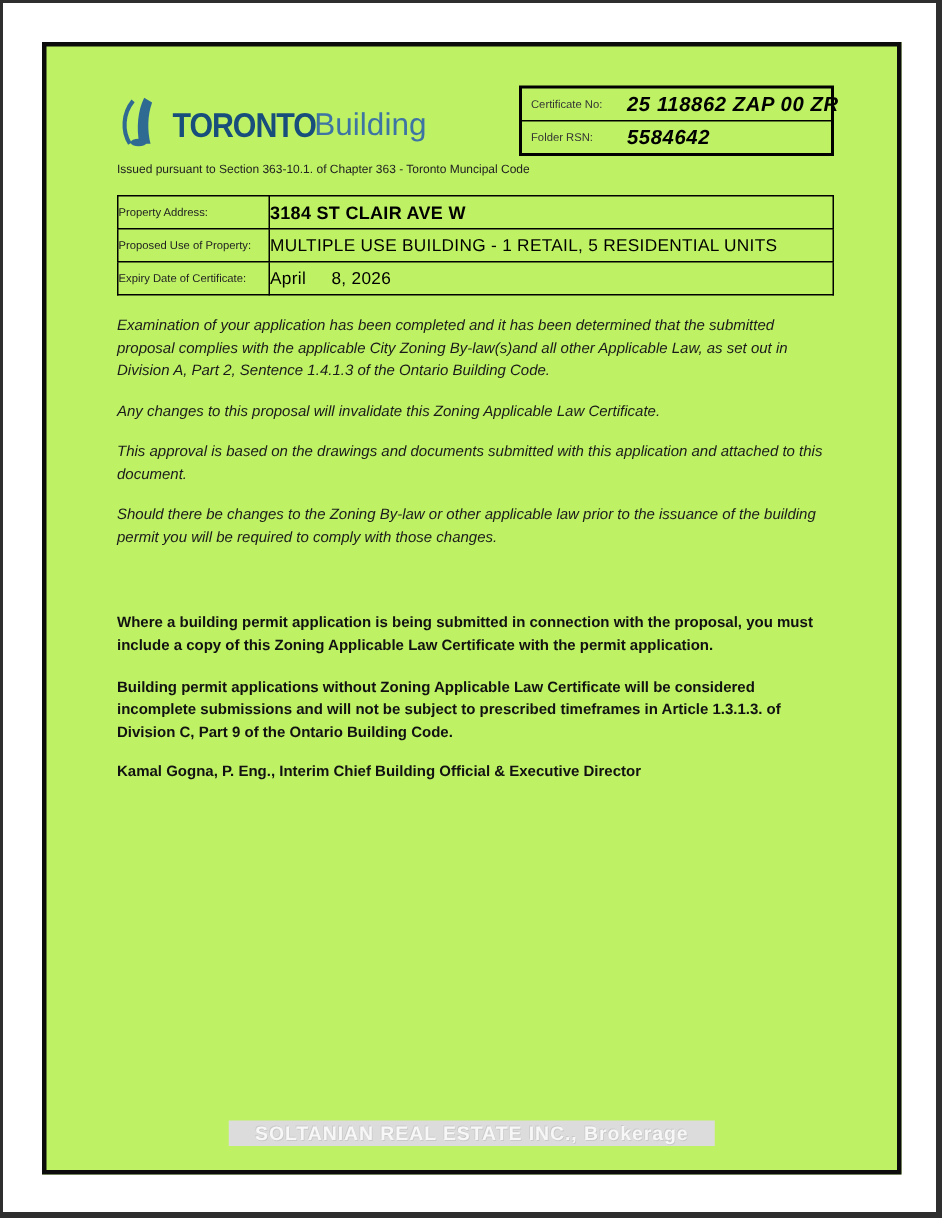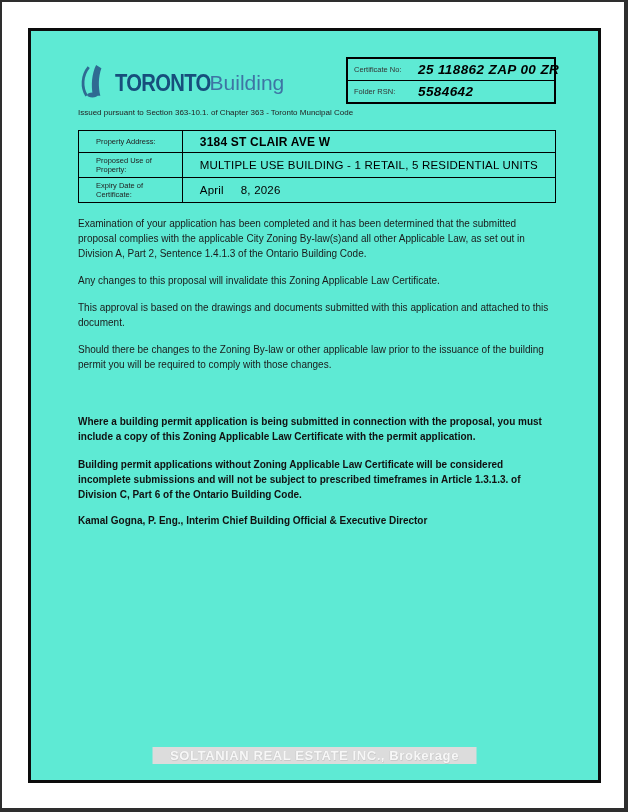--- a/index.html
+++ b/index.html
@@ -17,21 +17,21 @@
     border-style: solid;
     border-color: #2e2e2e;
     border-width: 2px 4px 4px 2px;
     background: #ffffff;
   }
   .page {
     position: absolute; left: 26px; top: 26px;
     width: 573px; height: 755px;
     box-sizing: border-box;
     border: 3px solid #0c0c0c;
-    background: #5eead4;
+    background: #bef264;
     padding: 0 42px 0 47px;
   }
   
   .hdr { display: flex; justify-content: space-between; align-items: flex-start; margin-top: 24px; }
   .logo { display: flex; align-items: center; margin-top: 8px; }
   .logo svg { margin-right: 5px; }
   .logo .brand {
     font-size: 23px; font-weight: bold; color: #174e7c;
     letter-spacing: -0.8px; transform: scaleX(0.88); transform-origin: left center;
     display: inline-block; white-space: nowrap;
@@ -40,27 +40,27 @@
   .certbox { border: 2px solid #000; width: 210px; box-sizing: border-box; margin-top: 2px; }
   .certrow { display: flex; align-items: center; padding: 2px 6px; min-height: 17px; }
   .certrow + .certrow { border-top: 1.5px solid #000; }
   .certlabel { font-size: 7.5px; color: #333; width: 64px; flex: none; }
   .certval { font-size: 13.5px; font-weight: bold; color: #000; letter-spacing: 0.4px; white-space: pre; font-style: italic; }
   
   .title { margin-top: 33px; font-size: 17.5px; font-weight: bold; color: #000; letter-spacing: 0.2px; }
   .subtitle { margin-top: 4px; font-size: 8px; color: #222; }
   
   table.info { border-collapse: collapse; margin-top: 13px; width: 100%; }
-  table.info td { border: 1.5px solid #000; padding: 3px 17px; height: 15px; vertical-align: middle; }
+  table.info td { border: 1.5px solid #000; padding: 3px 0; height: 15px; vertical-align: middle; }
   td.ilabel { width: 100px; font-size: 7.5px; color: #222; }
   td.ival { font-size: 11.5px; color: #000; white-space: pre; letter-spacing: 0.2px; }
   tr.bold td.ival { font-weight: bold; font-size: 12px; }
   
   .paras { margin-top: 13px; }
-  .paras p { margin: 0 0 12px 0; font-size: 10px; line-height: 15px; color: #1a1a1a; }
+  .paras p { margin: 0 0 12px 0; font-size: 10px; line-height: 15px; color: #1a1a1a; font-style: italic; }
   .boldparas { margin-top: 42px; }
   .boldparas p { margin: 0 0 13px 0; font-size: 10px; line-height: 15px; color: #111; font-weight: bold; }
   .signature { font-size: 10px; font-weight: bold; color: #111; }
   
   .watermark {
     position: absolute; left: 50%; bottom: 16px; transform: translateX(-50%);
     background: #dcdcdc; color: #f7f7f7;
     font-size: 13px; font-weight: bold; letter-spacing: 0.6px;
     padding: 1px 18px; white-space: nowrap;
     text-shadow: 0.5px 0.5px 0 #c9c9c9, -0.5px -0.5px 0 #c9c9c9;
@@ -118,21 +118,21 @@
 
     <div class="paras">
       <p>Examination of your application has been completed and it has been determined that the submitted proposal complies with the applicable City Zoning By-law(s)and all other Applicable Law, as set out in Division A, Part 2, Sentence 1.4.1.3 of the Ontario Building Code.</p>
       <p>Any changes to this proposal will invalidate this Zoning Applicable Law Certificate.</p>
       <p>This approval is based on the drawings and documents submitted with this application and attached to this document.</p>
       <p>Should there be changes to the Zoning By-law or other applicable law prior to the issuance of the building permit you will be required to comply with those changes.</p>
     </div>
 
     <div class="boldparas">
       <p>Where a building permit application is being submitted in connection with the proposal, you must include a copy of this Zoning Applicable Law Certificate with the permit application.</p>
-      <p>Building permit applications without Zoning Applicable Law Certificate will be considered incomplete submissions and will not be subject to prescribed timeframes in Article 1.3.1.3. of Division C, Part 6 of the Ontario Building Code.</p>
+      <p>Building permit applications without Zoning Applicable Law Certificate will be considered incomplete submissions and will not be subject to prescribed timeframes in Article 1.3.1.3. of Division C, Part 9 of the Ontario Building Code.</p>
     </div>
 
     <div class="signature">Kamal Gogna, P. Eng., Interim Chief Building Official &amp; Executive Director</div>
 
     <div class="watermark">SOLTANIAN REAL ESTATE INC., Brokerage</div>
 
   </div>
 </div>
 
 </body></html>

